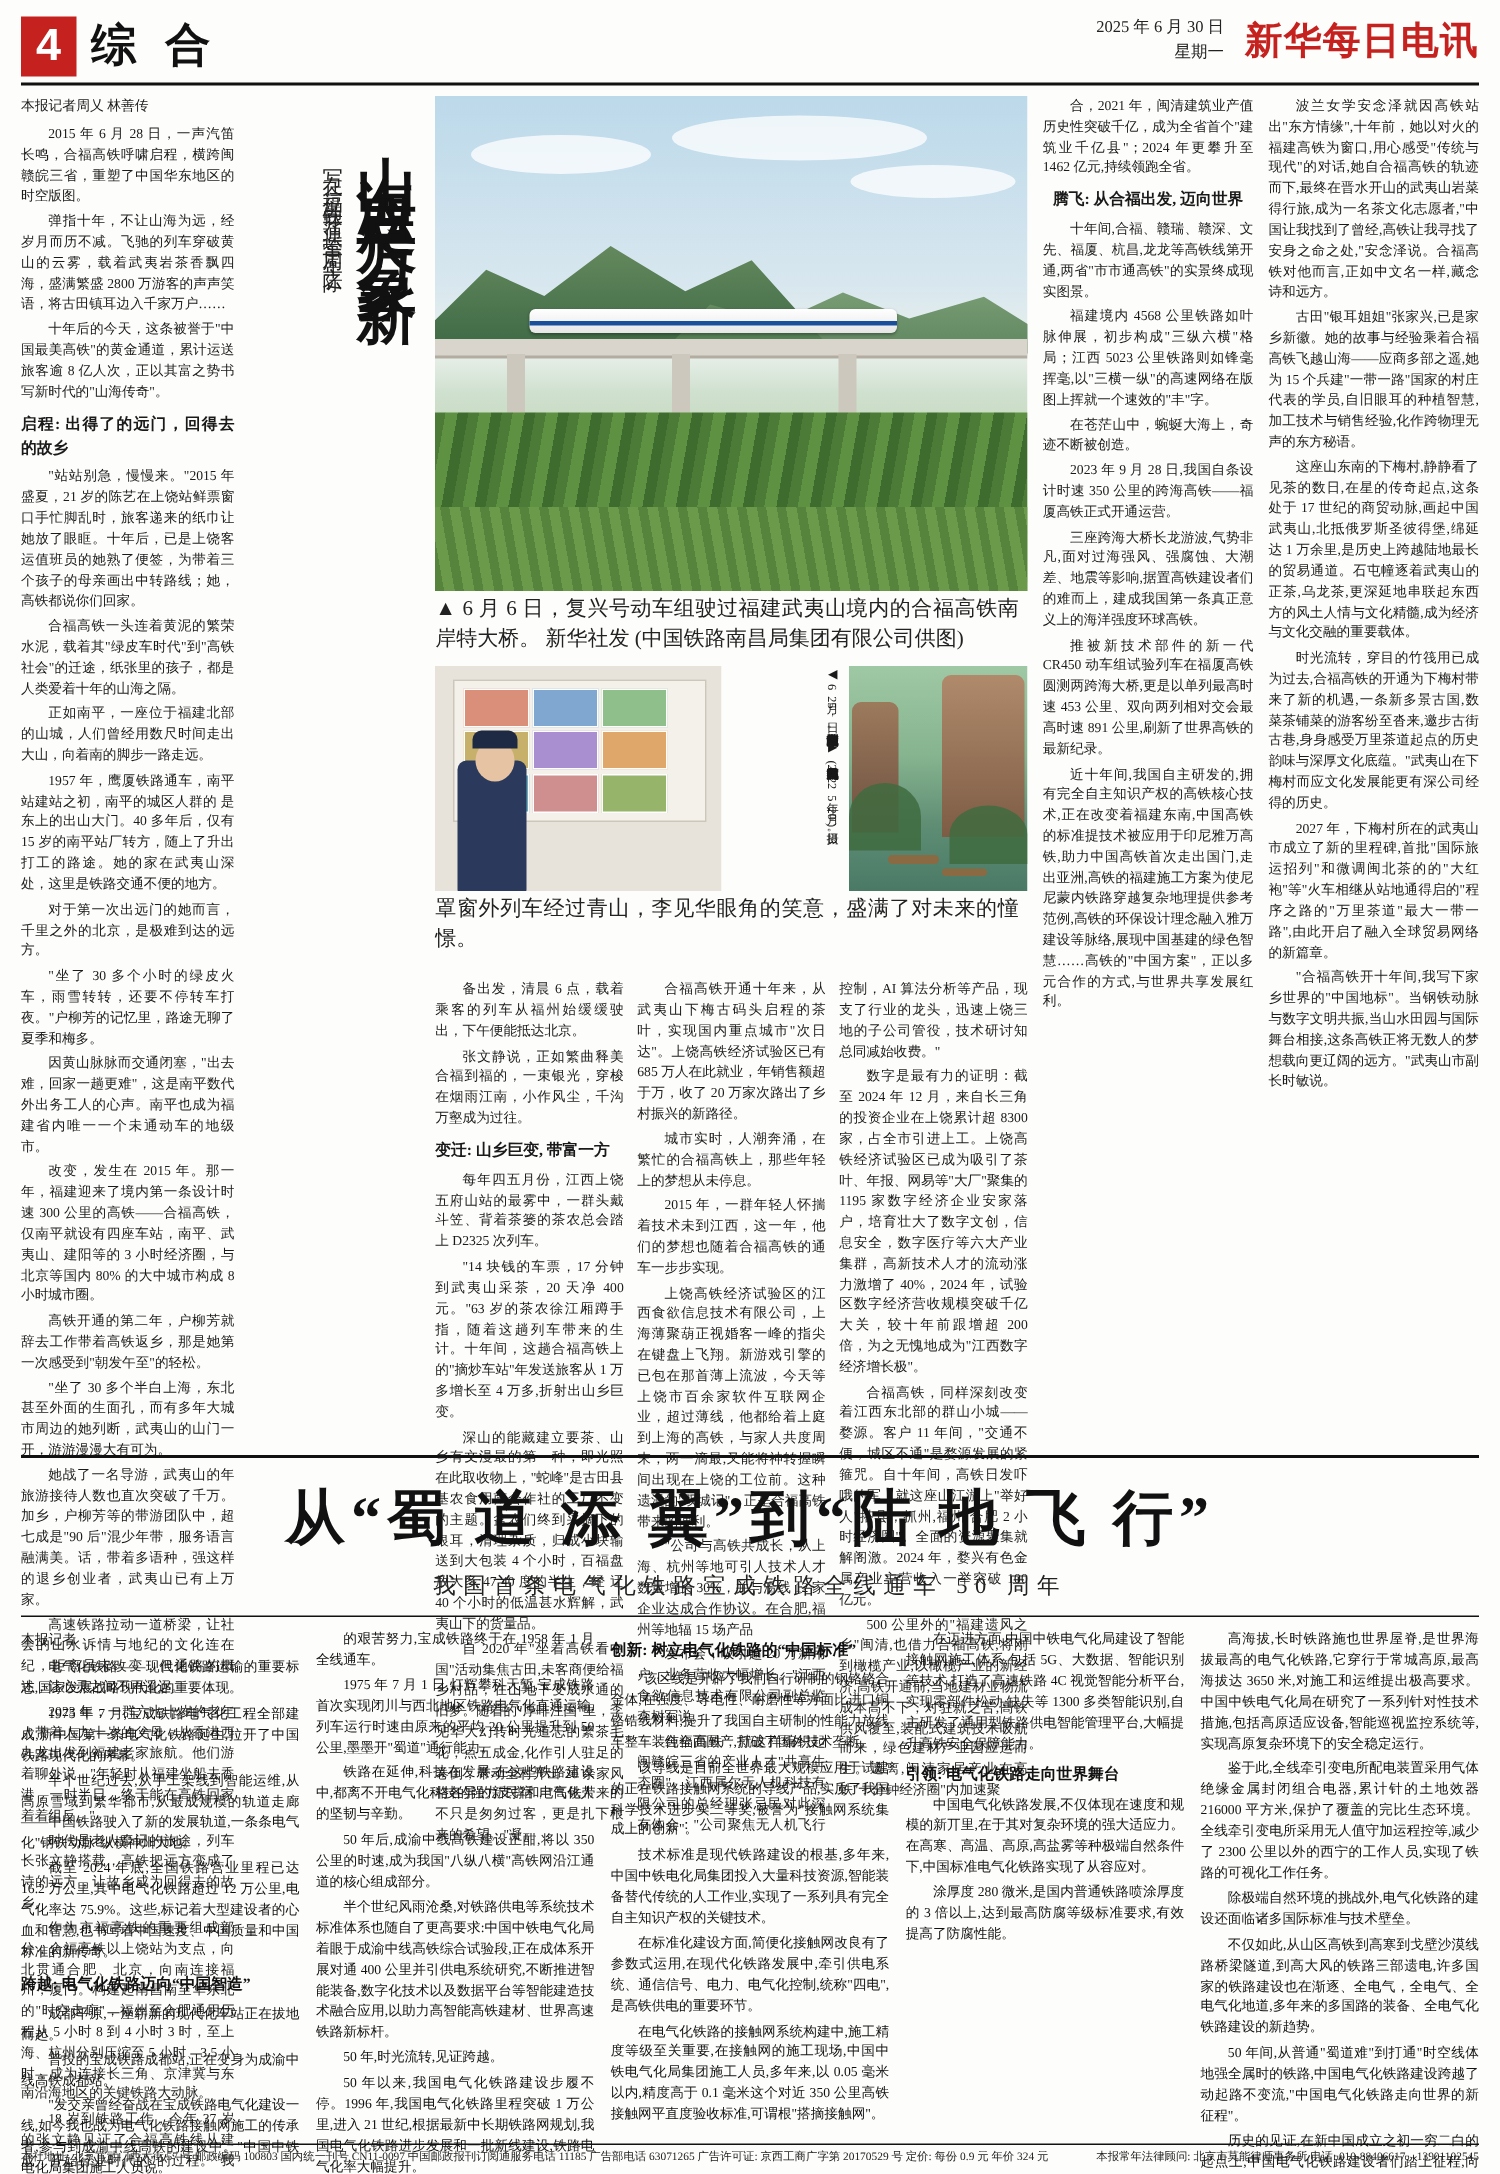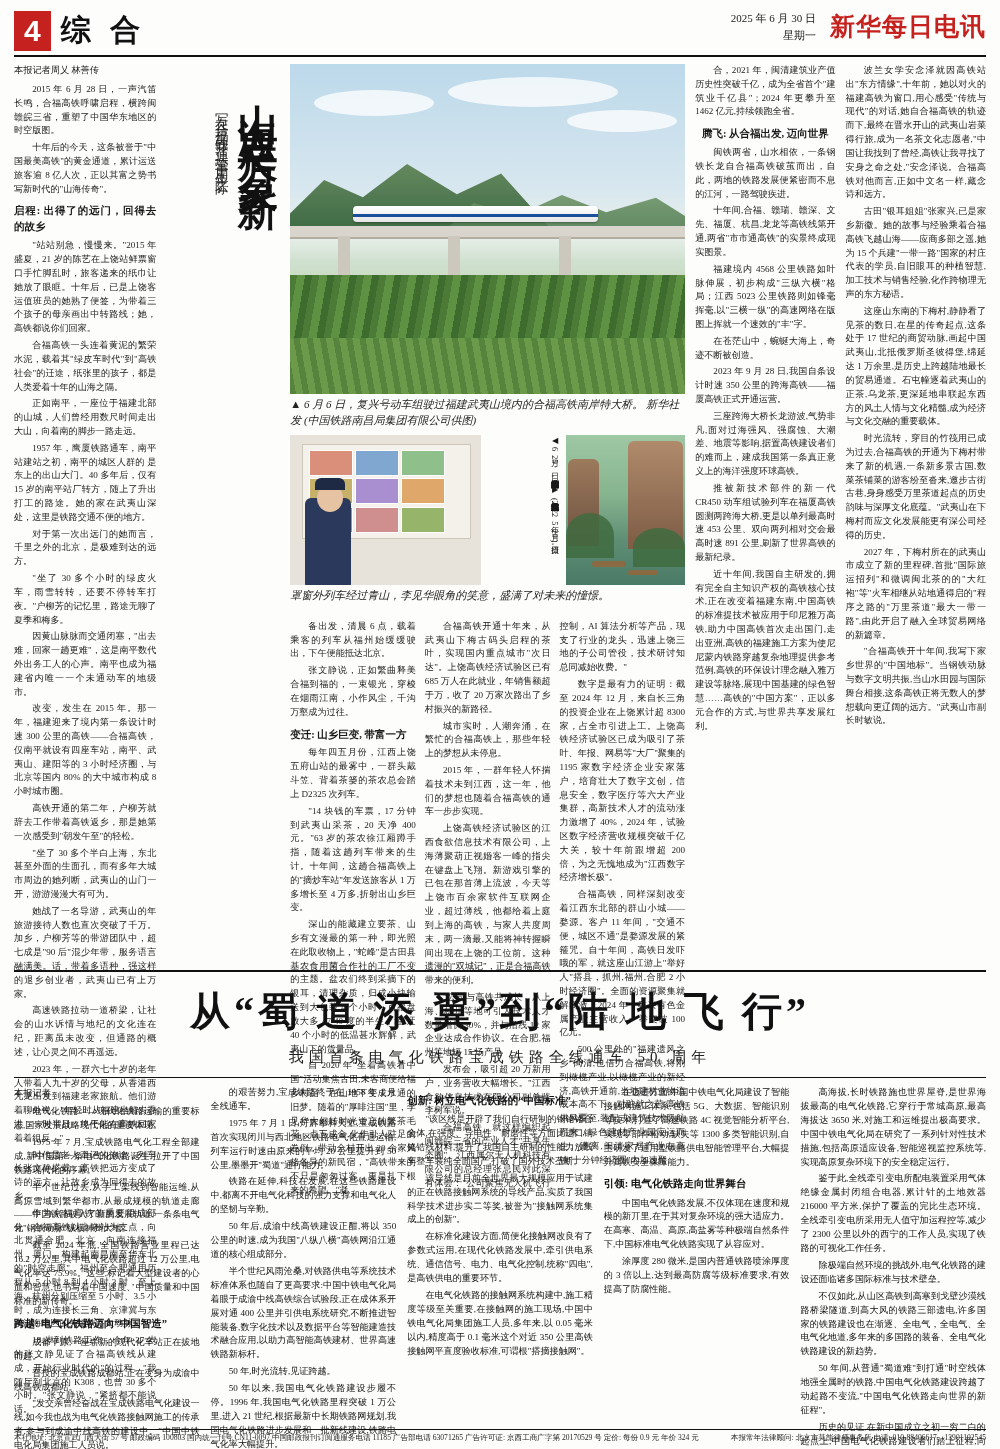--- a/index.html
+++ b/index.html
@@ -44,21 +44,21 @@
   }
   .vsub{
     writing-mode:vertical-rl;
     font-size:13.5px;letter-spacing:5px;color:#222;
     height:420px;margin-top:30px;
   }
 
   
   .col-center{width:395px;}
   .photo{width:100%;height:330px;position:relative;overflow:hidden;border:0;}
-  .cap{font-size:11px;line-height:1.45;margin:3px 6px 6px 0;color:#222;font-style:italic;}
+  .cap{font-size:14px;line-height:1.45;margin:3px 6px 6px 0;color:#222;}
   .photo-row{display:flex;gap:6px;margin-top:4px;}
   .photo2{width:192px;height:150px;position:relative;overflow:hidden;}
   .photo3{width:120px;height:150px;position:relative;overflow:hidden;}
   .cap-mid{width:74px;font-size:8.2px;line-height:1.45;writing-mode:vertical-rl;height:150px;}
   .center-text{column-count:3;column-gap:9px;font-size:9.1px;line-height:1.52;text-align:justify;margin-top:16px;}
   .center-text p{margin:0 0 3px 0;text-indent:2em;}
 
   
   .col-right{width:148px;}
   .col-right2{width:148px;}
@@ -117,20 +117,21 @@
       </div>
       <div class="mast-logo">新华每日电讯</div>
     </div>
   </div>
 
   <div class="top-block">
 
     <div class="col col-left">
       <div class="byline">本报记者周乂  林善传</div>
       <p>2015 年 6 月 28 日，一声汽笛长鸣，合福高铁呼啸启程，横跨闽赣皖三省，重塑了中国华东地区的时空版图。</p>
+      <p>弹指十年，不让山海为远，经岁月而历不减。飞驰的列车穿破黄山的云雾，载着武夷岩茶香飘四海，盛满繁盛 2800 万游客的声声笑语，将古田镇耳边入千家万户……</p>
       <p>十年后的今天，这条被誉于"中国最美高铁"的黄金通道，累计运送旅客逾 8 亿人次，正以其富之势书写新时代的"山海传奇"。</p>
       <div class="sub-head">启程: 出得了的远门，回得去的故乡</div>
       <p>"站站别急，慢慢来。"2015 年盛夏，21 岁的陈艺在上饶站鲜票窗口手忙脚乱时，旅客递来的纸巾让她放了眼眶。十年后，已是上饶客运值班员的她熟了便签，为带着三个孩子的母亲画出中转路线；她，高铁都说你们回家。</p>
       <p>合福高铁一头连着黄泥的繁荣水泥，载着其"绿皮车时代"到"高铁社会"的迁途，纸张里的孩子，都是人类爱着十年的山海之隔。</p>
       <p>正如南平，一座位于福建北部的山城，人们曾经用数尺时间走出大山，向着南的脚步一路走远。</p>
       <p>1957 年，鹰厦铁路通车，南平站建站之初，南平的城区人群的 是东上的出山大门。40 多年后，仅有 15 岁的南平站厂转方，随上了升出打工的路途。她的家在武夷山深处，这里是铁路交通不便的地方。</p>
       <p>对于第一次出远门的她而言，千里之外的北京，是极难到达的远方。</p>
       <p>"坐了 30 多个小时的绿皮火车，雨雪转转，还要不停转车打夜。"户柳芳的记忆里，路途无聊了夏季和梅多。</p>
       <p>因黄山脉脉而交通闭塞，"出去难，回家一趟更难"，这是南平数代外出务工人的心声。南平也成为福建省内唯一一个未通动车的地级市。</p>
       <p>改变，发生在 2015 年。那一年，福建迎来了境内第一条设计时速 300 公里的高铁——合福高铁，仅南平就设有四座车站，南平、武夷山、建阳等的 3 小时经济圈，与北京等国内 80% 的大中城市构成 8 小时城市圈。</p>
@@ -219,21 +220,20 @@
         <p>数字是最有力的证明：截至 2024 年 12 月，来自长三角的投资企业在上饶累计超 8300 家，占全市引进上工。上饶高铁经济试验区已成为吸引了茶叶、年报、网易等"大厂"聚集的 1195 家数字经济企业安家落户，培育壮大了数字文创，信息安全，数字医疗等六大产业集群，高新技术人才的流动涨力激增了 40%，2024 年，试验区数字经济营收规模突破千亿大关，较十年前跟增超 200 倍，为之无愧地成为"江西数字经济增长极"。</p>
         <p>合福高铁，同样深刻改变着江西东北部的群山小城——婺源。客户 11 年间，"交通不便，城区不通"是婺源发展的紧箍咒。自十年间，高铁日发吓哦的军，就这座山江游上"举好人"搭县，抓州,福州,合肥 2 小时经济圈"。全面的资源聚集就解阁激。2024 年，婺兴有色金属产业主营收入一举突破 100 亿元。</p>
         <p>500 公里外的"福建遗风之乡"闽清,也借力合福高铁,将刚到橄榄产业,以橄榄产业的新经济,高铁开通前,当地建材业物流成本高不下，对驻就之苦,高铁供风覆至,装配式建筑技术吸航而来，绿色建材产业园应运而生。遭离,闽清家居产业在高铁"十分钟经济圈"内加速聚</p>
         <p></p>
       </div>
     </div>
 
     <div class="col col-right">
       <p>合，2021 年，闽清建筑业产值历史性突破千亿，成为全省首个"建筑业千亿县"；2024 年更攀升至 1462 亿元,持续领跑全省。</p>
       <div class="sub-head" style="text-align:center;">腾飞: 从合福出发, 迈向世界</div>
-      <p>闽铁两省，山水相依，一条钢铁长龙自合福高铁破茧而出，自此，两地的铁路发展便紧密而不息的江河，一路驾驶疾进。</p>
       <p>十年间,合福、赣瑞、赣深、文先、福厦、杭昌,龙龙等高铁线第开通,两省"市市通高铁"的实景终成现实图景。</p>
       <p>福建境内 4568 公里铁路如叶脉伸展，初步构成"三纵六横"格局；江西 5023 公里铁路则如锋毫挥毫,以"三横一纵"的高速网络在版图上挥就一个速效的"丰"字。</p>
       <p>在苍茫山中，蜿蜒大海上，奇迹不断被创造。</p>
       <p>2023 年 9 月 28 日,我国自条设计时速 350 公里的跨海高铁——福厦高铁正式开通运营。</p>
       <p>三座跨海大桥长龙游波,气势非凡,面对过海强风、强腐蚀、大潮差、地震等影响,据置高铁建设者们的难而上，建成我国第一条真正意义上的海洋强度环球高铁。</p>
       <p>推被新技术部件的新一代 CR450 动车组试验列车在福厦高铁圆测两跨海大桥,更是以单列最高时速 453 公里、双向两列相对交会最高时速 891 公里,刷新了世界高铁的最新纪录。</p>
       <p>近十年间,我国自主研发的,拥有完全自主知识产权的高铁核心技术,正在改变着福建东南,中国高铁的标准提技术被应用于印尼雅万高铁,助力中国高铁首次走出国门,走出亚洲,高铁的福建施工方案为使尼尼蒙内铁路穿越复杂地理提供参考范例,高铁的环保设计理念融入雅万建设等脉络,展现中国基建的绿色智慧……高铁的"中国方案"，正以多元合作的方式,与世界共享发展红利。</p>
     </div>
 
     <div class="col col-right2">
@@ -276,20 +276,21 @@
       <p>50 年,时光流转,见证跨越。</p>
       <p>50 年以来,我国电气化铁路建设步履不停。1996 年,我国电气化铁路里程突破 1 万公里,进入 21 世纪,根据最新中长期铁路网规划,我国电气化铁路进步发展和一批新线建设,铁路电气化率大幅提升。</p>
 
       <p></p>
     </div>
 
     <div class="bcol">
       <div class="sub-head">创新: 树立电气化铁路的“中国标准”</div>
       <p>"该区线是开辟了我们自行研制的钢铬铬合金体,在强度、导电性、耐磨性等方面比进口铜铬锆线材料,提升了我国自主研制的性能力放线车整车装纯全面国产,打破了国外技术垄断。</p>
       <p>该导线是目前全世界最大规模应用于试建的正在铁路接触网系统的导线产品,实质了我国科学技术进步实二等奖,被誉为"接触网系统集成上的创新"。</p>
+      <p>技术标准是现代铁路建设的根基,多年来,中国中铁电化局集团投入大量科技资源,智能装备替代传统的人工作业,实现了一系列具有完全自主知识产权的关键技术。</p>
       <p>在标准化建设方面,简便化接触网改良有了参数式运用,在现代化铁路发展中,牵引供电系统、通信信号、电力、电气化控制,统称"四电",是高铁供电的重要环节。</p>
       <p>在电气化铁路的接触网系统构建中,施工精度等级至关重要,在接触网的施工现场,中国中铁电气化局集团施工人员,多年来,以 0.05 毫米以内,精度高于 0.1 毫米这个对近 350 公里高铁接触网平直度验收标准,可谓根"搭摘接触网"。</p>
     </div>
 
     <div class="bcol">
       <p>在迈进方面,中国中铁电气化局建设了智能接触网施工体系,包括 5G、大数据、智能识别等技术,打造了高速铁路 4C 视觉智能分析平台,实现零部件松动,缺失等 1300 多类智能识别,自主研发了通用型铁路供电智能管理平台,大幅提升高铁安全保障能力。</p>
       <div class="sub-head">引领: 电气化铁路走向世界舞台</div>
       <p>中国电气化铁路发展,不仅体现在速度和规模的新丌里,在于其对复杂环境的强大适应力。在高寒、高温、高原,高盐雾等种极端自然条件下,中国标准电气化铁路实现了从容应对。</p>
       <p>涂厚度 280 微米,是国内普通铁路喷涂厚度的 3 倍以上,达到最高防腐等级标准要求,有效提高了防腐性能。</p>
     </div>

